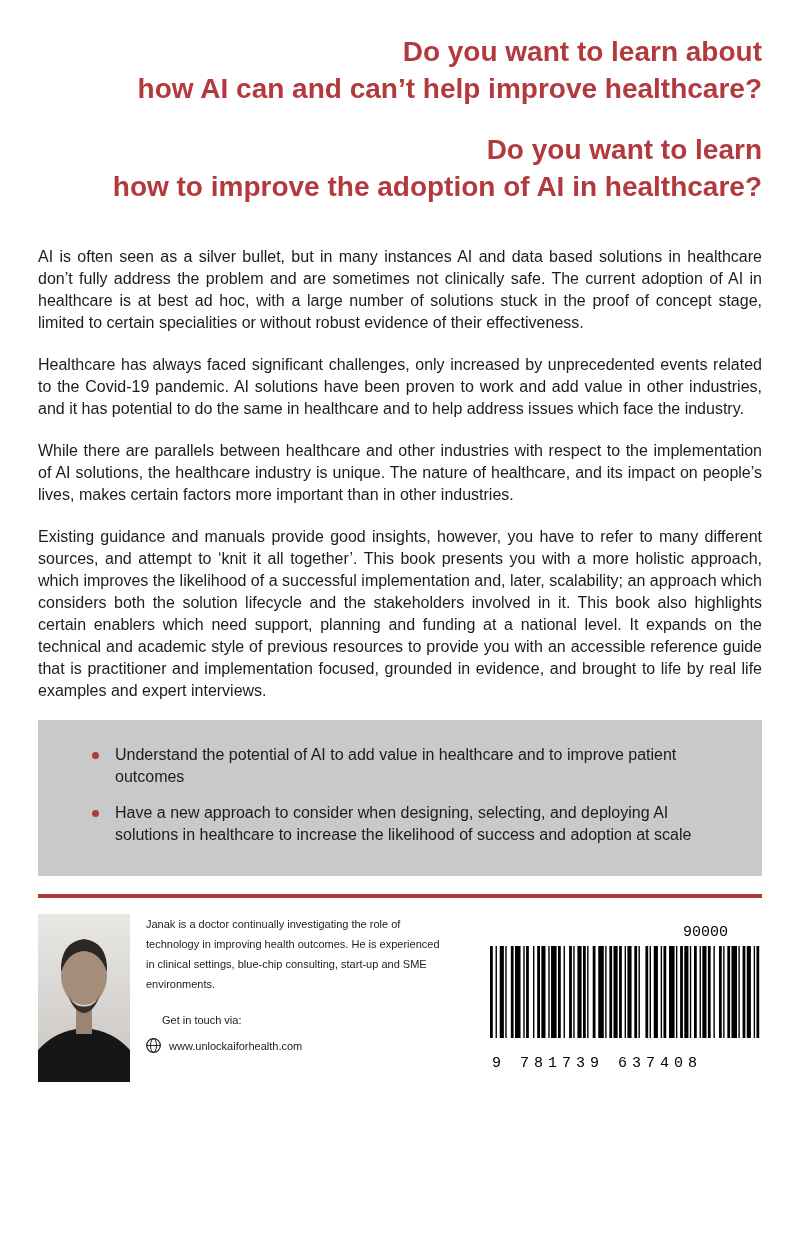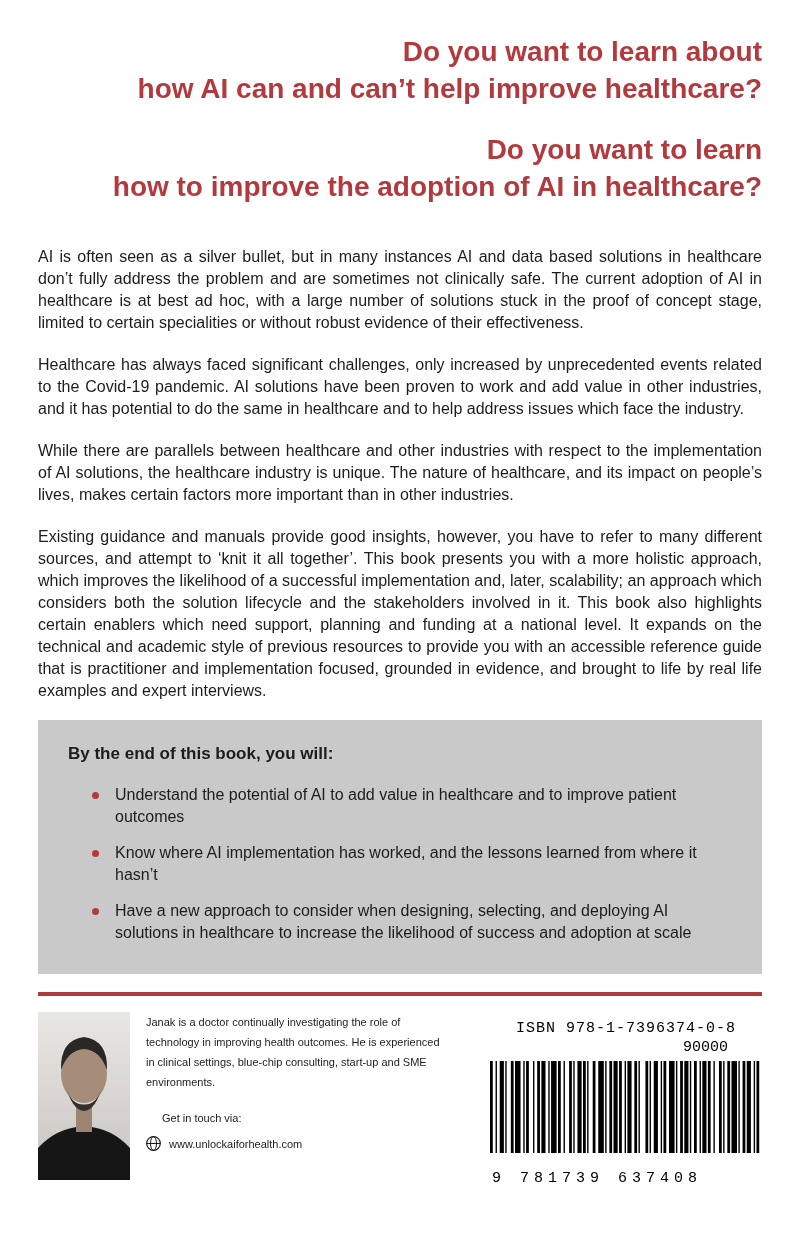--- a/index.html
+++ b/index.html
@@ -118,29 +118,24 @@
 how to improve the adoption of AI in healthcare?</h1>
 
   <div class="body-copy">
     <p>AI is often seen as a silver bullet, but in many instances AI and data based solutions in healthcare don’t fully address the problem and are sometimes not clinically safe. The current adoption of AI in healthcare is at best ad hoc, with a large number of solutions stuck in the proof of concept stage, limited to certain specialities or without robust evidence of their effectiveness.</p>
     <p>Healthcare has always faced significant challenges, only increased by unprecedented events related to the Covid-19 pandemic. AI solutions have been proven to work and add value in other industries, and it has potential to do the same in healthcare and to help address issues which face the industry.</p>
     <p>While there are parallels between healthcare and other industries with respect to the implementation of AI solutions, the healthcare industry is unique. The nature of healthcare, and its impact on people’s lives, makes certain factors more important than in other industries.</p>
     <p>Existing guidance and manuals provide good insights, however, you have to refer to many different sources, and attempt to ‘knit it all together’. This book presents you with a more holistic approach, which improves the likelihood of a successful implementation and, later, scalability; an approach which considers both the solution lifecycle and the stakeholders involved in it. This book also highlights certain enablers which need support, planning and funding at a national level. It expands on the technical and academic style of previous resources to provide you with an accessible reference guide that is practitioner and implementation focused, grounded in evidence, and brought to life by real life examples and expert interviews.</p>
   </div>
 
   <div class="gray-box">
-    <p class="box-title">By the end of this book, you will:</p>
     <ul>
       <li>
         <span class="bullet-dot"></span>
         <span>Understand the potential of AI to add value in healthcare and to improve patient outcomes</span>
-      </li>
-      <li>
-        <span class="bullet-dot"></span>
-        <span>Know where AI implementation has worked, and the lessons learned from where it hasn’t</span>
       </li>
       <li>
         <span class="bullet-dot"></span>
         <span>Have a new approach to consider when designing, selecting, and deploying AI solutions in healthcare to increase the likelihood of success and adoption at scale</span>
       </li>
     </ul>
   </div>
 
   <hr class="red-rule">
 
@@ -172,21 +167,20 @@
             <circle cx="7.5" cy="7.5" r="6.8" fill="none" stroke="#1c1c1c" stroke-width="1.2"></circle>
             <ellipse cx="7.5" cy="7.5" rx="3" ry="6.8" fill="none" stroke="#1c1c1c" stroke-width="1"></ellipse>
             <line x1="0.7" y1="7.5" x2="14.3" y2="7.5" stroke="#1c1c1c" stroke-width="1"></line>
           </svg>
         </span>
         <span>www.unlockaiforhealth.com</span>
       </div>
     </div>
 
     <div class="barcode">
-      <div class="isbn-line">ISBN 978-1-7396374-0-8</div>
       <div class="addon">90000</div>
       <svg class="bars" preserveAspectRatio="none" viewBox="0 0 196 92">
           <rect x="0" y="0" width="2" height="92"></rect>
           <rect x="4" y="0" width="1" height="92"></rect>
           <rect x="7" y="0" width="3" height="92"></rect>
           <rect x="11" y="0" width="1" height="92"></rect>
           <rect x="15" y="0" width="2" height="92"></rect>
           <rect x="18" y="0" width="4" height="92"></rect>
           <rect x="24" y="0" width="1" height="92"></rect>
           <rect x="26" y="0" width="2" height="92"></rect>

